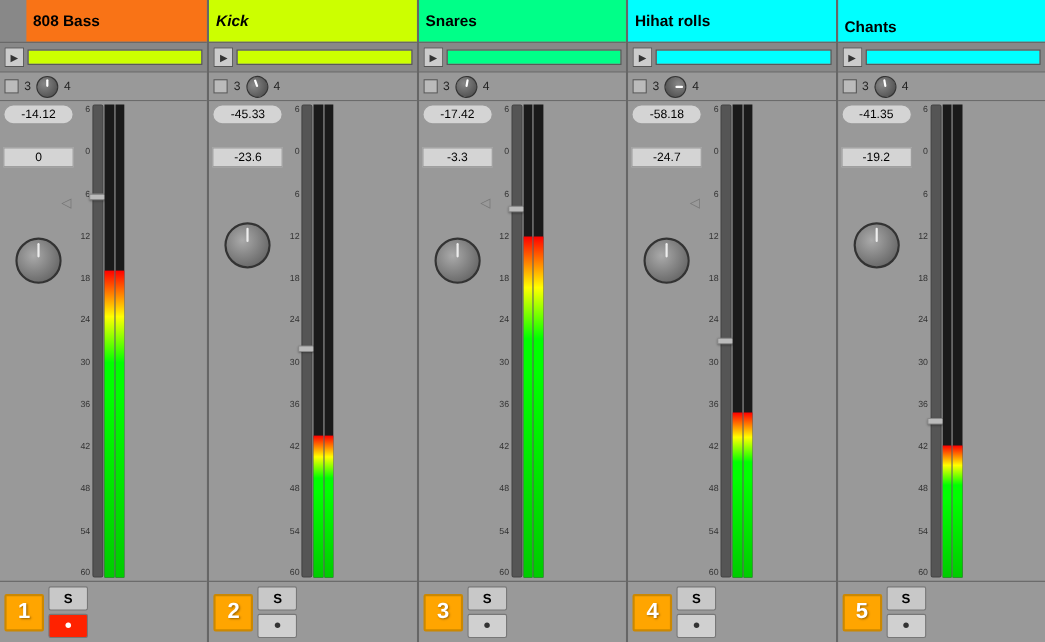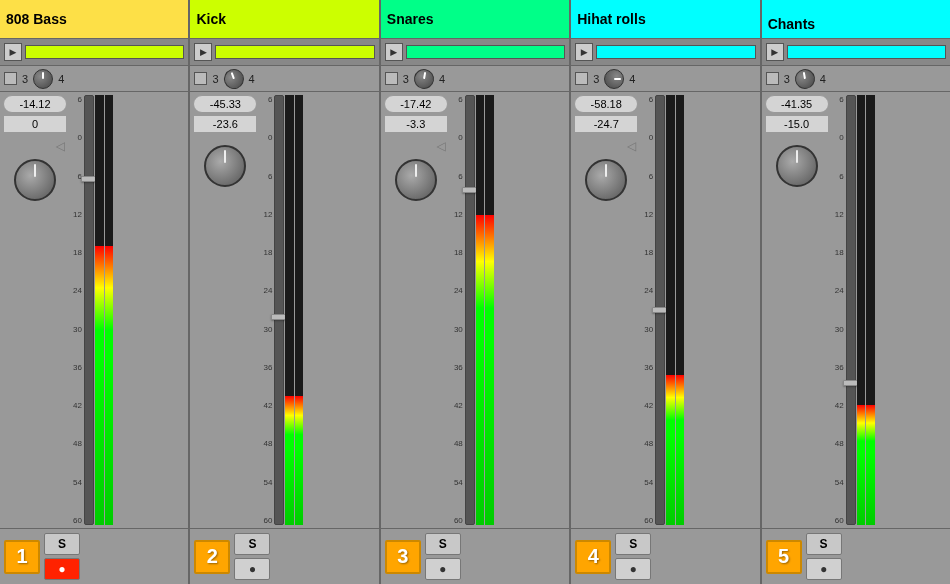--- a/index.html
+++ b/index.html
@@ -140,21 +140,21 @@
     .ch-bottomarea {
       background: #999;
       padding: 4px;
       border-top: 1px solid #666;
     }
 
     
     .vals-panel {
       display: flex;
       flex-direction: column;
-      gap: 2px;
+      gap: 21px;
       width: 64px;
       flex-shrink: 0;
     }
 
     .val-rounded {
       background: #d4d4d4;
       border: 1px solid #999;
       border-radius: 10px;
       padding: 2px 5px;
       font-size: 11px;
@@ -315,21 +315,21 @@
       display: flex;
       flex-direction: column;
       gap: 3px;
     }
   </style>
 </head>
 <body>
 
 <div class="mixer" id="mixer-root">
 <div class="channel-wrapper">
-      <div class="ch-header" style="background: #fde047;">
+      <div class="ch-header" style="background: #f97316; margin-left: 24px;">
         <span style="font-style: normal;">808 Bass</span>
       </div>
       <div class="ch-playbar">
         <div class="play-btn"></div>
         <div class="play-progress">
           <div class="play-progress-fill" style="background: rgb(204, 255, 0); width: 100%; height: 100%;"></div>
         </div>
       </div>
       <div class="ch-ctrlrow">
         <div class="checkbox"></div>
@@ -379,21 +379,21 @@
           <div class="ch-num-btn">1</div>
           <div class="bottom-btns-col">
             <div class="s-btn">S</div>
             <div class="r-btn rec-active" style="font-size: 11px;">⏺</div>
           </div>
         </div>
       </div>
     </div>
     <div class="channel-wrapper">
       <div class="ch-header" style="background: rgb(204, 255, 0);">
-        <span style="">Kick</span>
+        <span style="font-style: italic;">Kick</span>
       </div>
       <div class="ch-playbar">
         <div class="play-btn"></div>
         <div class="play-progress">
           <div class="play-progress-fill" style="background: rgb(204, 255, 0); width: 100%; height: 100%;"></div>
         </div>
       </div>
       <div class="ch-ctrlrow">
         <div class="checkbox"></div>
         <span class="ctrl-num">3</span>
@@ -585,21 +585,21 @@
       </div>
       <div class="ch-ctrlrow">
         <div class="checkbox"></div>
         <span class="ctrl-num">3</span>
         <div class="knob-small" style="transform: rotate(-10deg);"></div>
         <span class="ctrl-num">4</span>
       </div>
       <div class="ch-mainarea">
         <div class="vals-panel">
           <div class="val-rounded">-41.35</div>
-          <div class="val-square">-15.0</div>
+          <div class="val-square">-19.2</div>
           <div style="text-align: right; color: rgb(119, 119, 119); font-size: 12px; padding-right: 2px; margin-top: 4px;"></div>
           <div class="pan-knob">
             <div class="pan-knob-mark"></div>
           </div>
         </div>
         <div class="fader-area">
           <div class="scale-numbers">
             <div class="scale-num">6</div>
             <div class="scale-num">0</div>
             <div class="scale-num">6</div>

